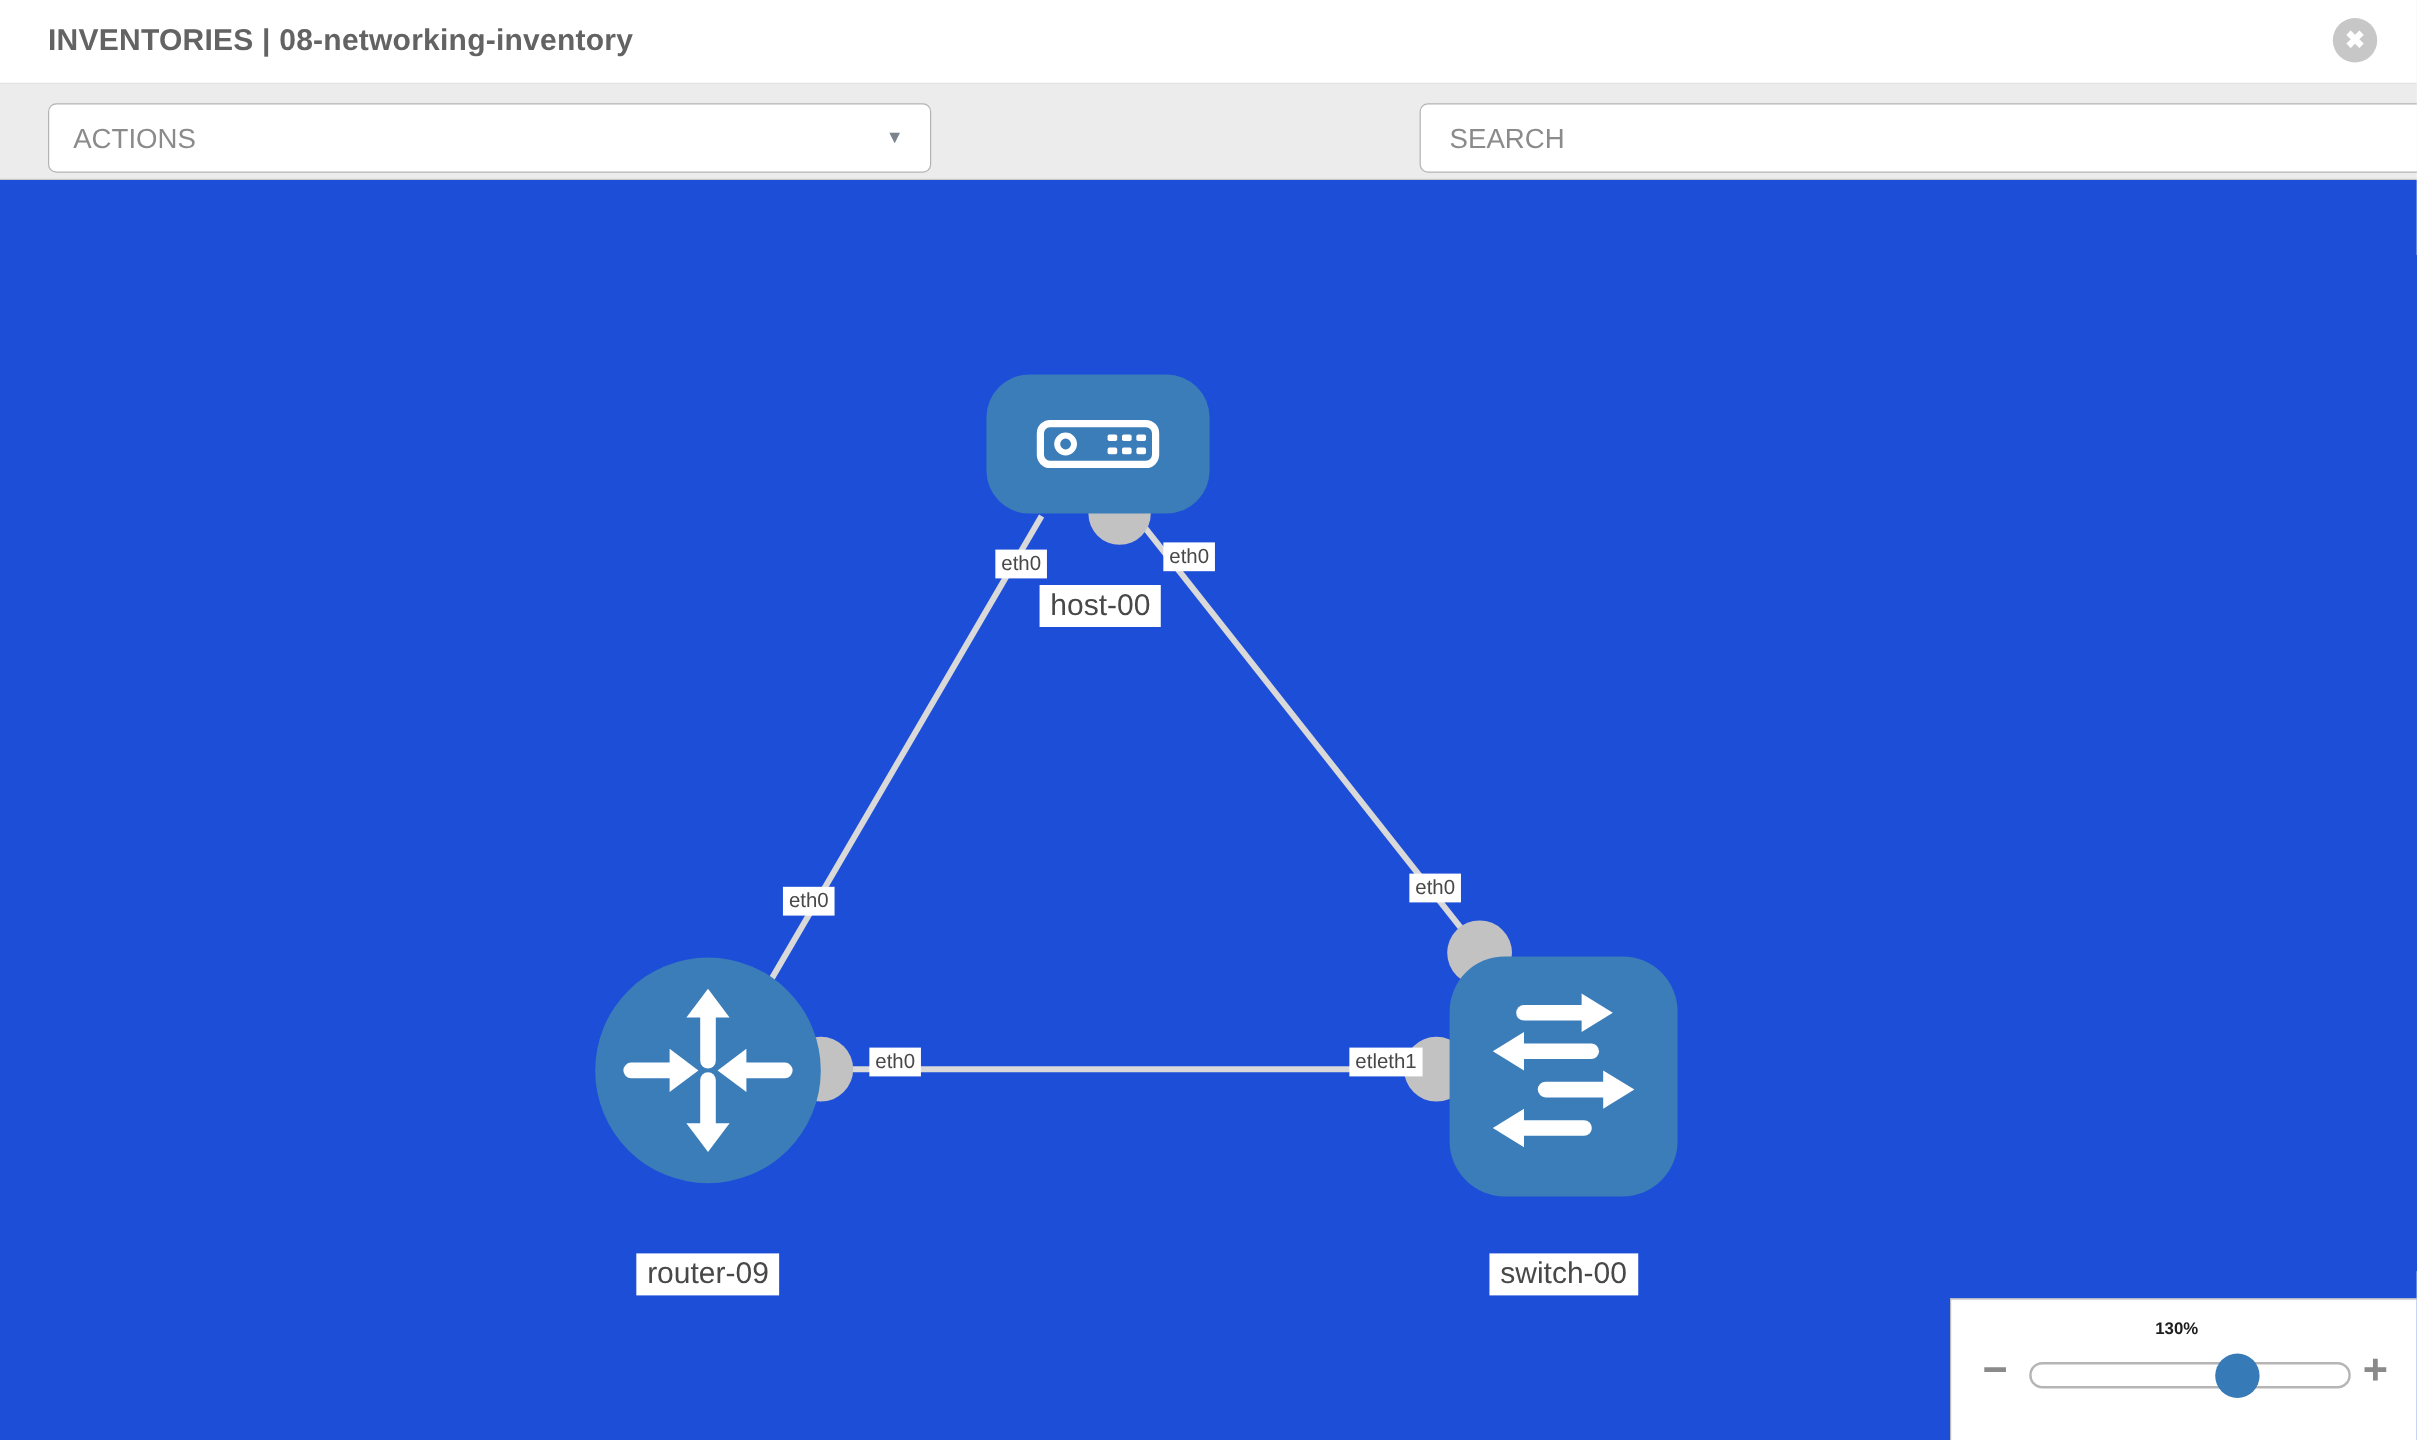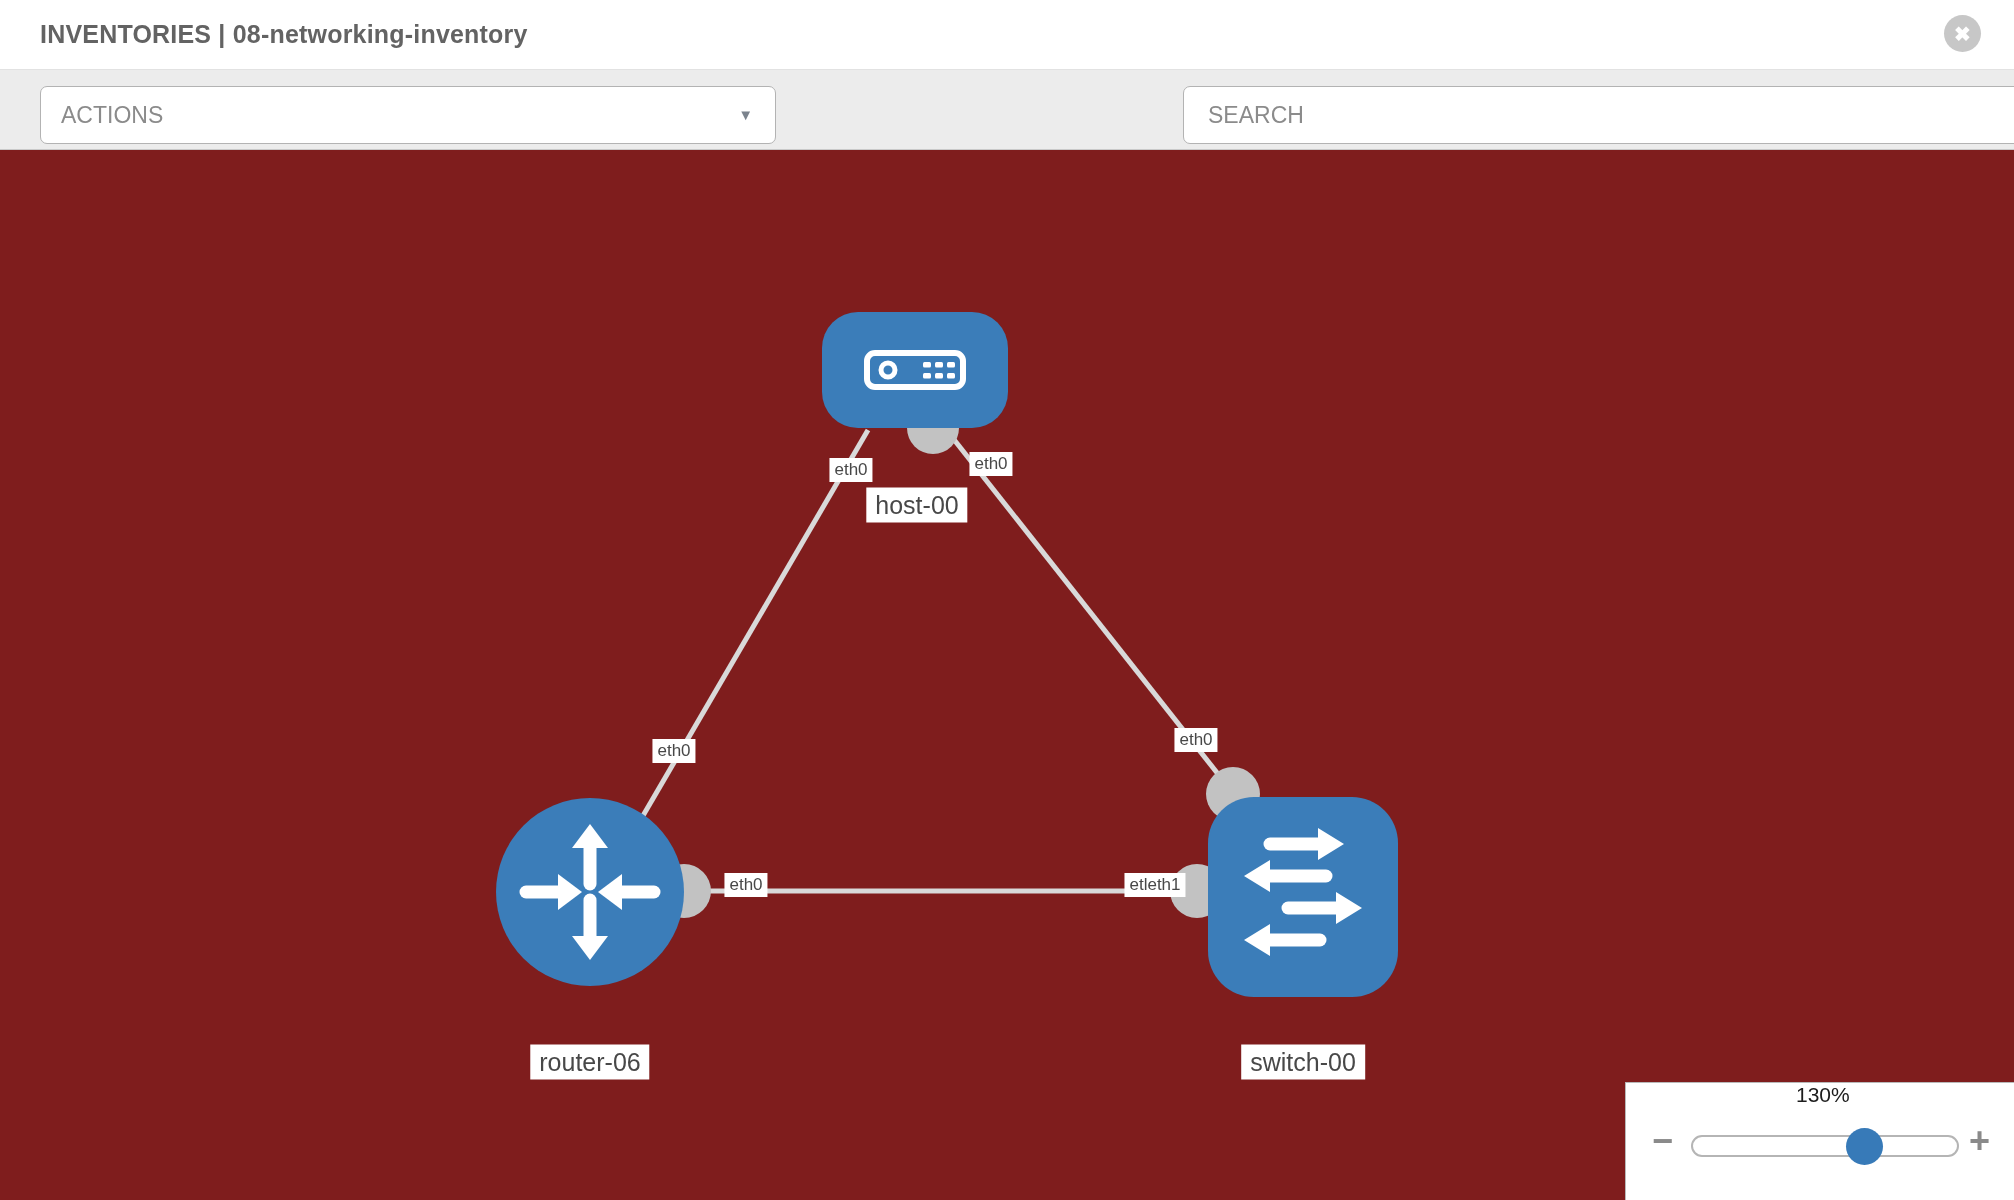--- a/index.html
+++ b/index.html
@@ -26,38 +26,38 @@
   .select .chev { position:absolute; right:22px; top:50%; transform:translateY(-54%);
                   color:#7b838d; font-size:15px; }
   .sel-actions { left:40px; width:736px;padding-left:20px; }
   .sel-search  { left:1183px; width:904px; }
   .tool-ico { position:absolute; top:98px; width:36px; height:36px; cursor:pointer; }
   .ico-wrench { left:1050px; }
   .ico-key    { left:1118px; }
 
   
   .canvas { position:absolute; left:0; top:150px; width:2014px; height:1050px;
-            background:#7f1d1d; }
+            background:#1d4ed8; }
   .links-layer { position:absolute; left:0; top:0; width:2014px; height:1050px; }
 
   .node { position:absolute; background:#3b7db9; }
   .node-host   { left:822px; top:162px; width:186px; height:116px; border-radius:36px; }
   .node-router { left:496px; top:648px; width:188px; height:188px; border-radius:50%; }
   .node-switch { left:1208px; top:647px; width:190px; height:200px; border-radius:46px; }
   .node svg { position:absolute; left:0; top:0; }
 
   .lbl { position:absolute; transform:translate(-50%,-50%); background:#fff;
          color:#484848; white-space:nowrap; z-index:5; }
   .lbl-node  { font-size:25px; padding:3px 9px;margin-top:48px; }
   .lbl-iface { font-size:17px; padding:2px 5px; }
 
   
   .zoom-panel { position:absolute; left:1625px; top:932px; width:389px; height:118px;
                 background:#fff; border-left:1px solid #b9b9b9; border-top:1px solid #b9b9b9; }
-  .zoom-value { position:absolute; left:170px; top:0; font-size:21px; color:#1d1d1d; }
+  .zoom-value { position:absolute; left:170px; top:16px; font-size:14px; color:#1d1d1d;font-weight:bold; }
   .zoom-minus, .zoom-plus { position:absolute; top:40px; font-size:36px; font-weight:bold;
                 color:#8a8a8a; cursor:pointer; line-height:36px; }
   .zoom-minus { left:26px; }
   .zoom-plus  { left:343px; }
   .zoom-track { position:absolute; left:65px; top:52px; width:268px; height:22px;
                 background:#fff; border:2px solid #b5b5b5; border-radius:12px; cursor:pointer; }
   .zoom-thumb { position:absolute; left:220px; top:45px; width:37px; height:37px;
                 border-radius:50%; background:#377ab8; cursor:pointer; z-index:2; }
 </style>
 </head>
@@ -155,21 +155,21 @@
       </svg>
     </div>
 
     <div class="lbl lbl-iface" style="left:851px; top:320px;">eth0</div>
     <div class="lbl lbl-node" style="left:917px; top:307px;">host-00</div>
     <div class="lbl lbl-iface" style="left:991px; top:314px;">eth0</div>
     <div class="lbl lbl-iface" style="left:674px; top:601px;">eth0</div>
     <div class="lbl lbl-iface" style="left:1196px; top:590px;">eth0</div>
     <div class="lbl lbl-iface" style="left:746px; top:735px;">eth0</div>
     <div class="lbl lbl-iface" style="left:1135px; top:735px;margin-left:20px;">etleth1</div>
-    <div class="lbl lbl-node" style="left:590px; top:864px;">router-06</div>
+    <div class="lbl lbl-node" style="left:590px; top:864px;">router-09</div>
     <div class="lbl lbl-node" style="left:1303px; top:864px;">switch-00</div>
 
     <div class="zoom-panel">
       <div class="zoom-value">130%</div>
       <div class="zoom-minus">
         <span>−</span>
       </div>
       <div class="zoom-track"></div>
       <div class="zoom-thumb"></div>
       <div class="zoom-plus">

